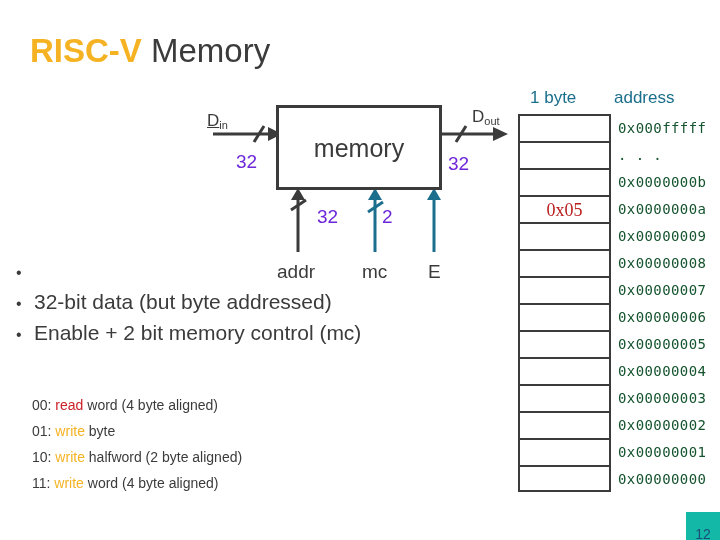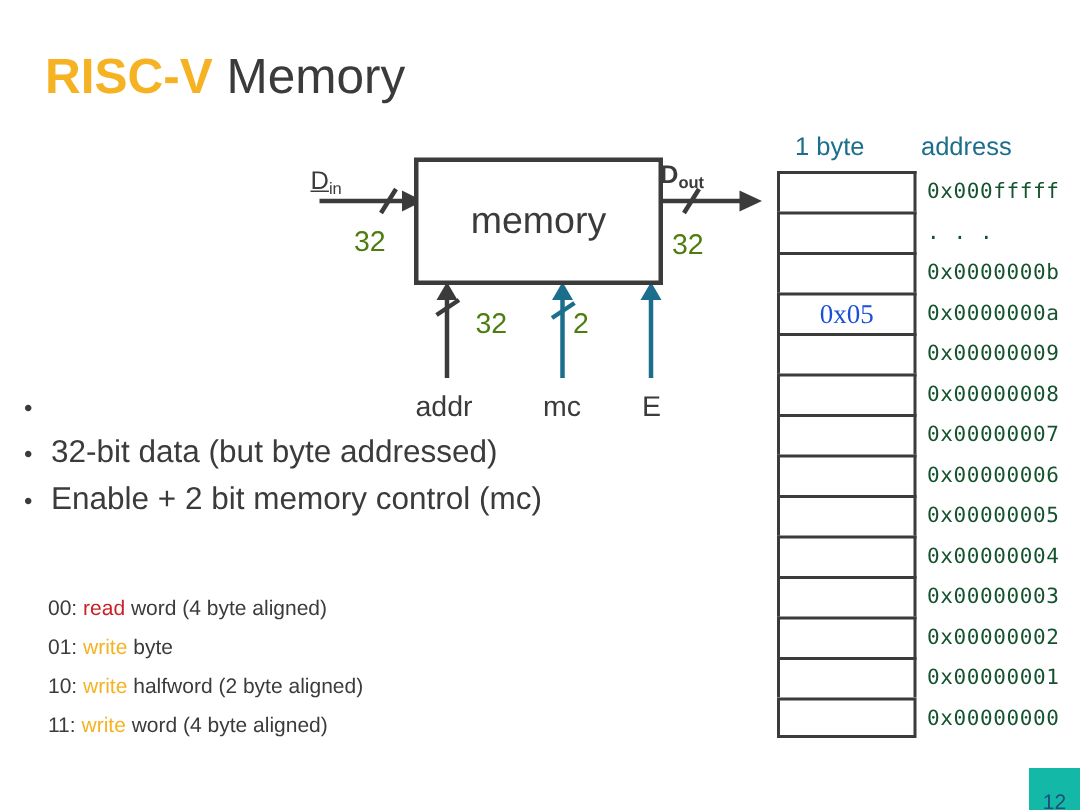--- a/index.html
+++ b/index.html
@@ -66,31 +66,31 @@
   }
   .sig-label sub {
     font-size: 11px;
     vertical-align: baseline;
     position: relative;
     top: 3px;
   }
   .width-label {
     position: absolute;
     font-size: 19px;
-    color: #4d7c0f;
+    color: #6d28d9;
   }
   .port-label {
     position: absolute;
     font-size: 19px;
     color: #3b3b3b;
     white-space: nowrap;
   }
 
   #din-label  { left: 207px; top:  91px; text-decoration: underline; }
-  #dout-label { left: 440px; top:  87px; font-weight: bold; }
+  #dout-label { left: 472px; top:  87px; }
   #din-width  { left: 236px; top: 131px; }
   #dout-width { left: 448px; top: 133px; }
   #addr-width { left: 317px; top: 186px; }
   #mc-width   { left: 382px; top: 186px; }
 
   #addr-label { left: 277px; top: 241px; }
   #mc-label   { left: 362px; top: 241px; }
   #e-label    { left: 428px; top: 241px; }
 
   
@@ -174,21 +174,21 @@
     background: #ffffff;
   }
   .mt-row:last-child .mt-cell { border-bottom-width: 2px; }
   .mt-cell-val {
     position: absolute;
     left: 0; right: 0;
     top: 50%;
     transform: translateY(-50%);
     text-align: center;
     font-size: 18px;
-    color: #1d4ed8;
+    color: #b91c1c;
     font-family: "Liberation Serif", serif;
   }
   .mt-addr {
     position: absolute;
     left: 100px;
     top: 50%;
     transform: translateY(-50%);
     font-size: 14px;
     color: #14532d;
     font-family: "DejaVu Sans Mono", monospace;

